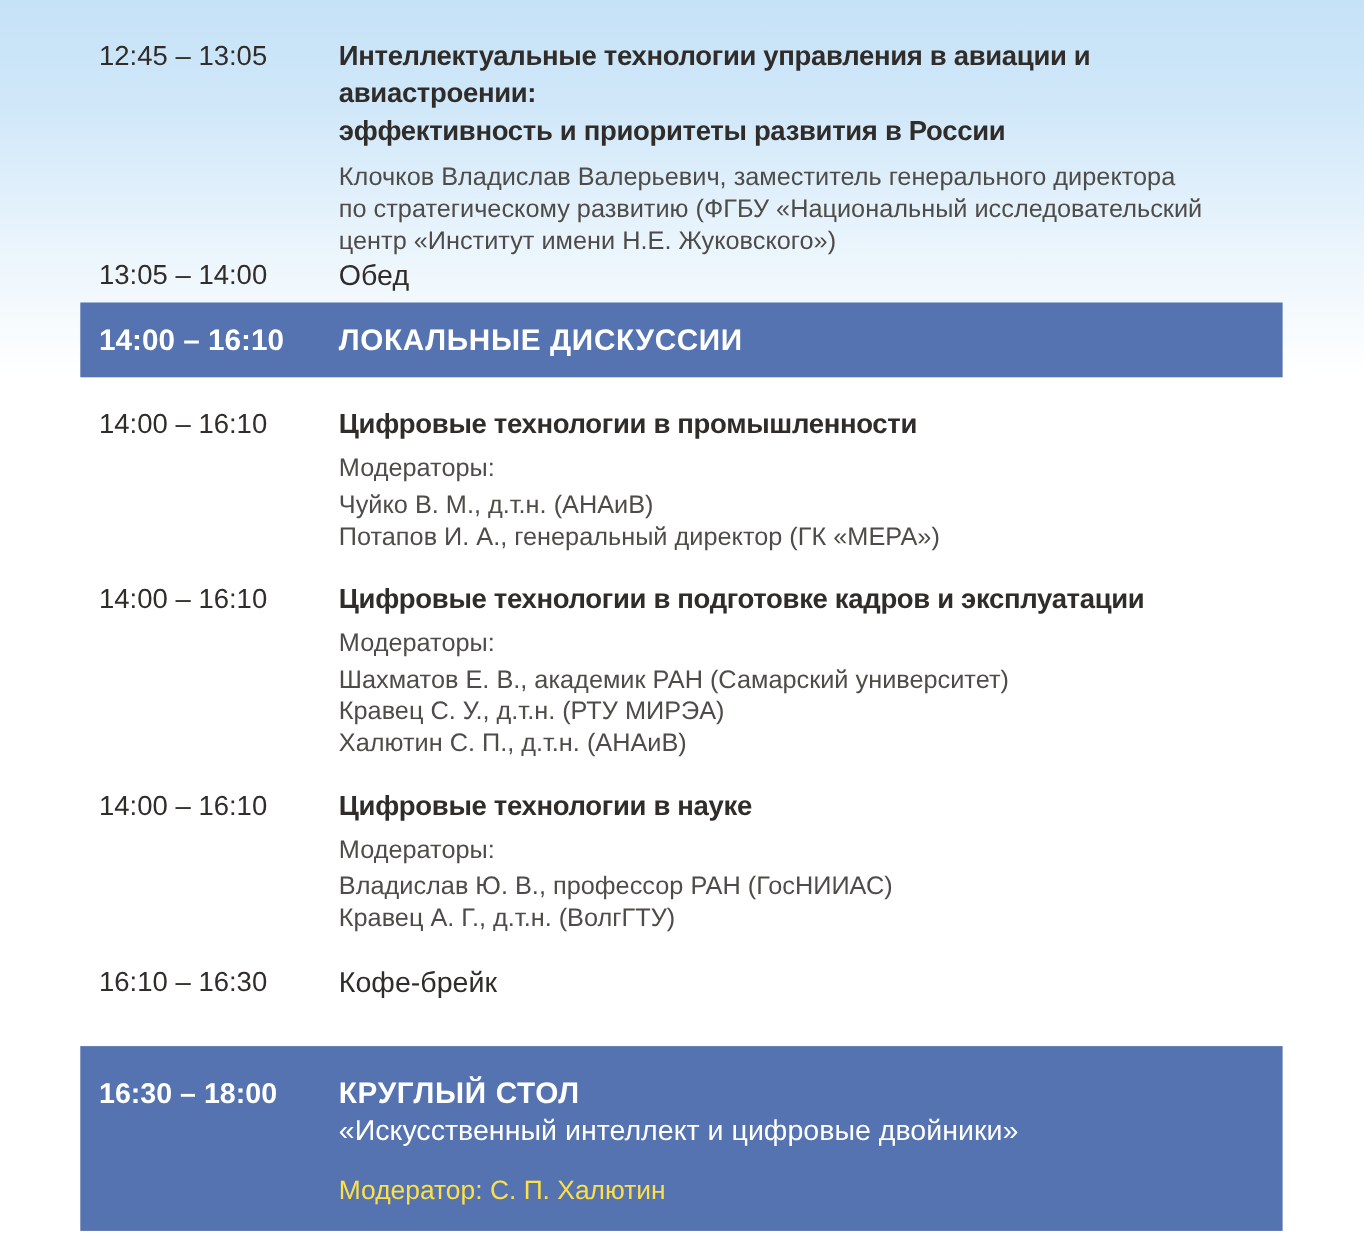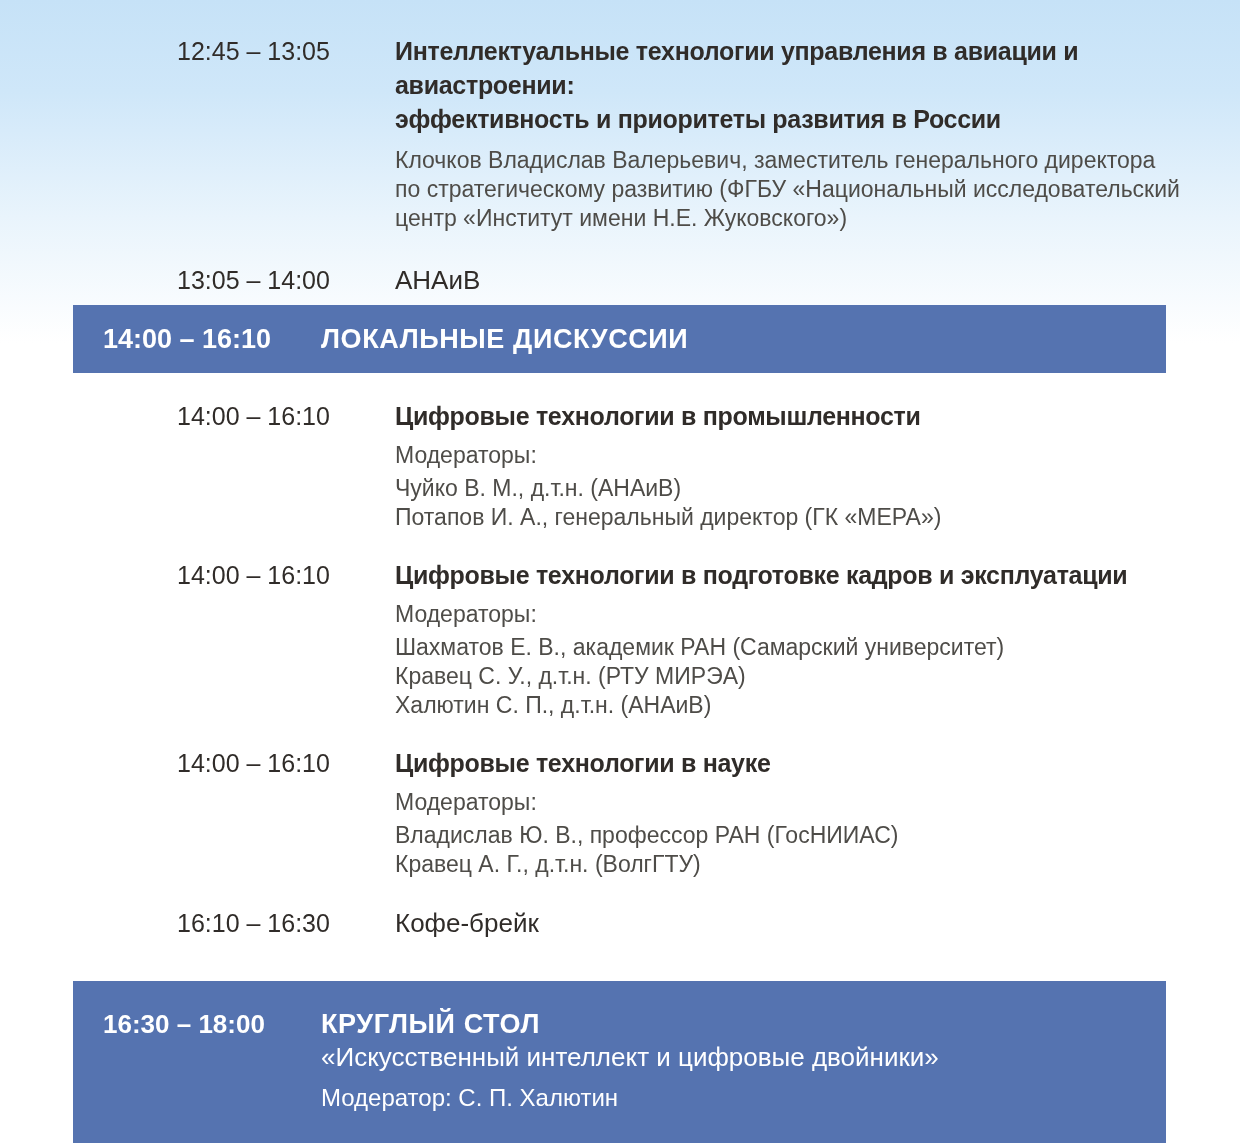--- a/index.html
+++ b/index.html
@@ -5,52 +5,52 @@
   * { box-sizing: border-box; margin: 0; padding: 0; }
   html, body { width: 1240px; height: 1143px; }
   body {
     font-family: "Liberation Sans", sans-serif;
     color: #302c29;
     background: linear-gradient(to bottom, #c6e2f7 0%, #cfe7f9 8%, #e9f4fc 19%, #ffffff 30%, #ffffff 100%);
     overflow: hidden;
   }
   .page { width: 1240px; height: 1143px; padding-top: 34px; }
 
-  .row { display: flex; padding-left: 90px; justify-content: flex-end; }
+  .row { display: flex; padding-left: 90px; }
   .time-col { flex: 0 0 218px; font-size: 25px; line-height: 34px; color: #302c29; }
   .content-col { width: 845px; }
 
   .session-title { font-size: 25px; font-weight: bold; line-height: 34px; color: #302c29; letter-spacing: -0.3px; }
   .speaker-block { margin-top: 10px; }
   .speaker-line, .mod-label, .mod-name { font-size: 23px; line-height: 29px; color: #4e4c48; }
   .mod-label { margin-top: 8px; }
   .mod-names { margin-top: 4px; }
   .simple-label { font-size: 26px; line-height: 34px; color: #302c29; }
 
-  .row-lunch   { margin-top: 30px; }
+  .row-lunch   { }
   .row-session { margin-top: 26px; }
   .row-coffee  { margin-top: 27px; }
 
   .banner {
     background: #5573b0;
     margin-left: 73px;
     width: 1093px;
     padding-left: 17px;
     color: #ffffff;
     display: flex;
   }
   .banner .time-col { color: #ffffff; font-weight: bold; }
   .banner-1 { margin-top: 8px; height: 68px; align-items: center; }
   .banner-1 .time-col { font-size: 27px; }
   .banner-section-title { font-size: 27px; font-weight: bold; letter-spacing: 0.6px; line-height: 34px; }
   .banner-2 { margin-top: 41px; height: 168px; padding-top: 26px; }
   .banner-2 .time-col { font-size: 26px; }
   .rt-title { font-size: 27px; font-weight: bold; letter-spacing: 0.6px; line-height: 34px; }
   .rt-subtitle { font-size: 26px; font-weight: normal; line-height: 33px; }
-  .rt-moderator { margin-top: 9px; font-size: 24px; line-height: 30px; color: #ffffff; }
+  .rt-moderator { margin-top: 24px; font-size: 24px; line-height: 30px; color: #fde047; }
 </style>
 </head>
 <body>
 
 <div class="page">
 
   <section class="row">
     <div class="time-col">12:45 – 13:05</div>
     <div class="content-col">
       <div class="session-title">Интеллектуальные технологии управления в авиации и авиастроении:</div>
@@ -59,21 +59,21 @@
         <div class="speaker-line">Клочков Владислав Валерьевич, заместитель генерального директора</div>
         <div class="speaker-line">по стратегическому развитию (ФГБУ «Национальный исследовательский</div>
         <div class="speaker-line">центр «Институт имени Н.Е. Жуковского»)</div>
       </div>
     </div>
   </section>
 
   <section class="row row-lunch">
     <div class="time-col">13:05 – 14:00</div>
     <div class="content-col">
-      <div class="simple-label">АНАиВ</div>
+      <div class="simple-label">Обед</div>
     </div>
   </section>
 
   <section class="row banner banner-1">
     <div class="time-col">14:00 – 16:10</div>
     <div class="content-col">
       <div class="banner-section-title">ЛОКАЛЬНЫЕ ДИСКУССИИ</div>
     </div>
   </section>
 

